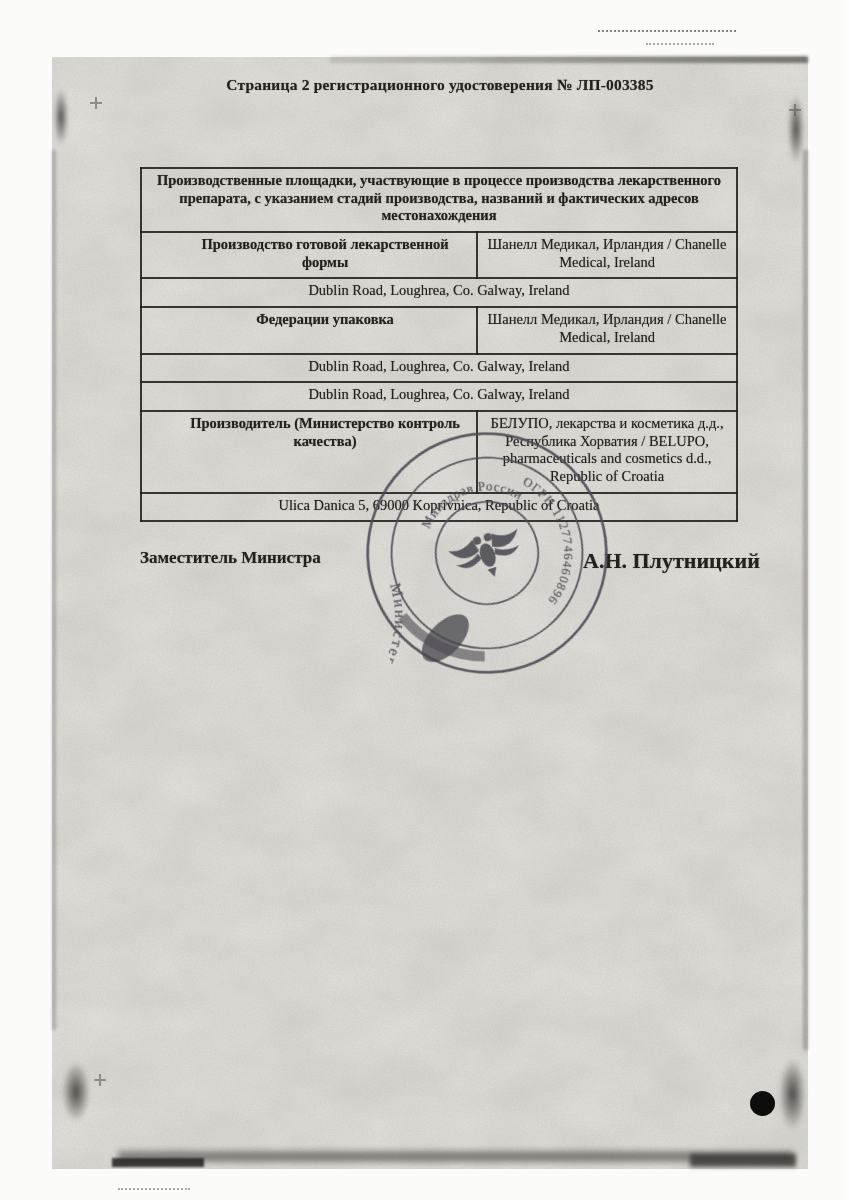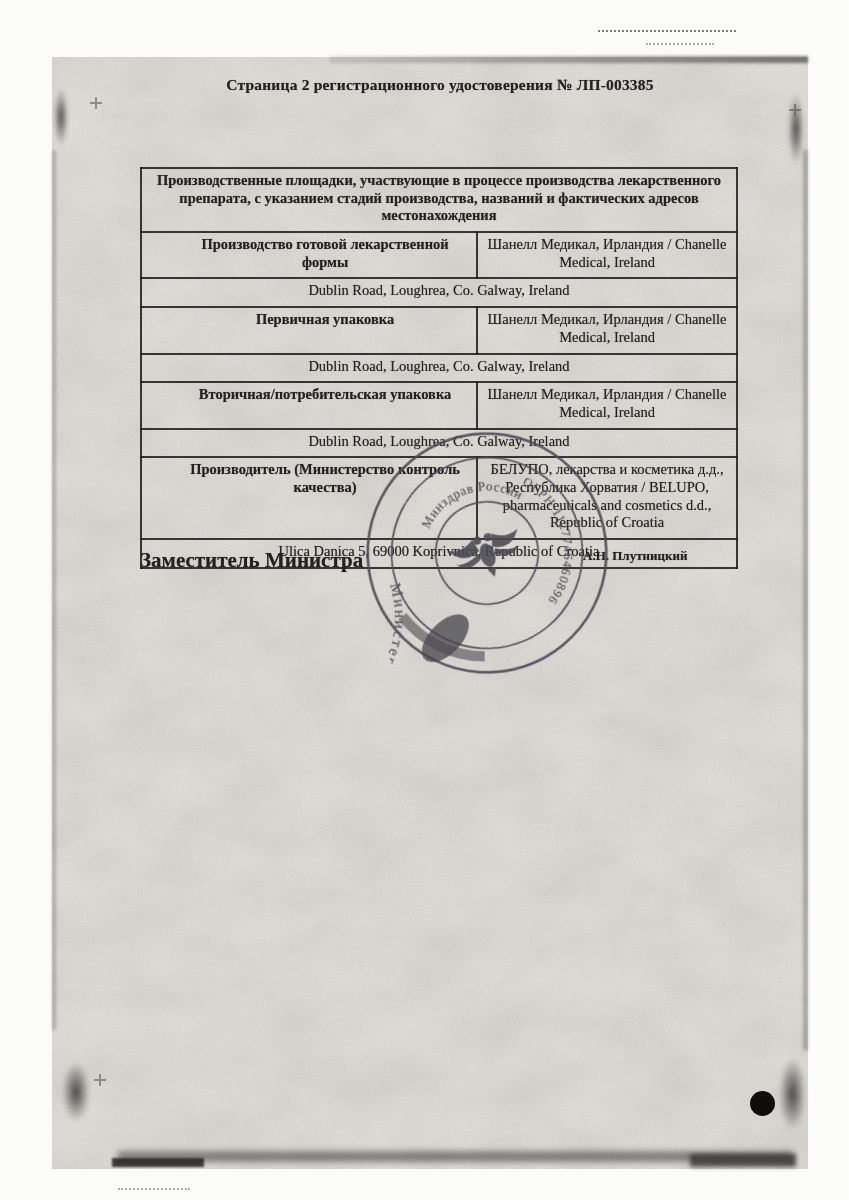--- a/index.html
+++ b/index.html
@@ -28,22 +28,22 @@
 
   .doc-table {
     position:absolute; left:140px; top:167px; width:598px;
     border-collapse:collapse; font-size:14.5px; line-height:1.22;text-align:center;
   }
   .doc-table td { border:2px solid rgba(32,31,27,.88); padding:3px 8px 6px; vertical-align:top; }
   .doc-table td.title { font-weight:bold; }
   .doc-table td.stage { font-weight:bold; width:56.4%;padding-left:40px; }
   .doc-table td.addr  { }
 
-  .sig-title { position:absolute; left:140px; top:548px; font-size:21px; font-weight:bold; }
-  .sig-name  { position:absolute; left:583px; top:548px; font-size:13px; font-weight:bold; }
+  .sig-title { position:absolute; left:140px; top:548px; font-size:17px; font-weight:bold; }
+  .sig-name  { position:absolute; left:583px; top:548px; font-size:22px; font-weight:bold; }
 
   
   .stamp {
     position:absolute; left:362px; top:428px;
     transform:rotate(-18deg);
     opacity:.88;
     filter:blur(.5px);
   }
   .stamp text { font-family:"Liberation Serif","DejaVu Serif",serif; }
 
@@ -124,31 +124,27 @@
 
         <tr>
           <td class="stage">Производство готовой лекарственной формы</td>
           <td class="maker">Шанелл Медикал, Ирландия / Chanelle Medical, Ireland</td>
         </tr>
         <tr>
           <td colspan="2" class="addr">Dublin Road, Loughrea, Co. Galway, Ireland</td>
         </tr>
 
         <tr>
-          <td class="stage">Первичная упаковка</td>
+          <td class="stage">Федерации упаковка</td>
           <td class="maker">Шанелл Медикал, Ирландия / Chanelle Medical, Ireland</td>
         </tr>
         <tr>
           <td colspan="2" class="addr">Dublin Road, Loughrea, Co. Galway, Ireland</td>
         </tr>
 
-        <tr>
-          <td class="stage">Вторичная/потребительская упаковка</td>
-          <td class="maker">Шанелл Медикал, Ирландия / Chanelle Medical, Ireland</td>
-        </tr>
         <tr>
           <td colspan="2" class="addr">Dublin Road, Loughrea, Co. Galway, Ireland</td>
         </tr>
 
         <tr>
           <td class="stage">Производитель (Министерство контроль качества)</td>
           <td class="maker">БЕЛУПО, лекарства и косметика д.д., Республика Хорватия / BELUPO, pharmaceuticals and cosmetics d.d., Republic of Croatia</td>
         </tr>
         <tr>
           <td colspan="2" class="addr">Ulica Danica 5, 69000 Koprivnica, Republic of Croatia</td>

